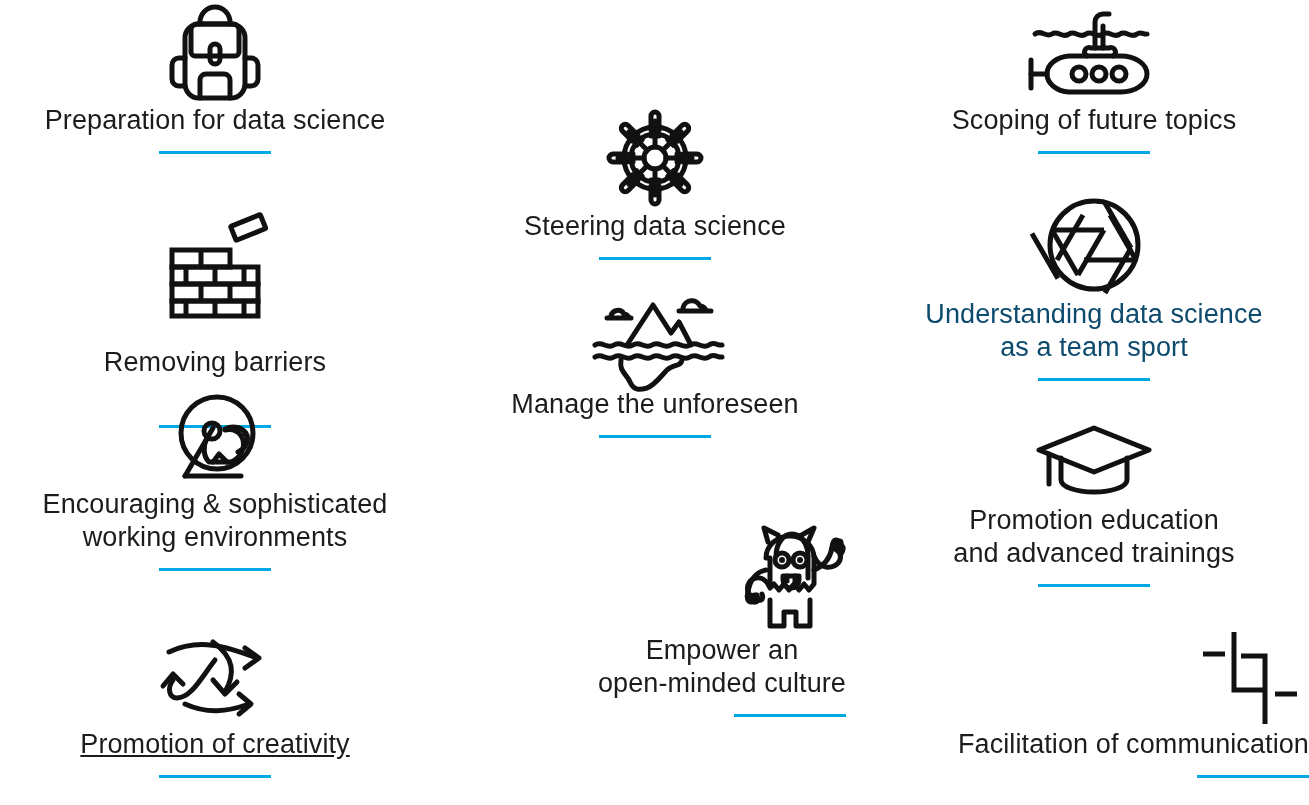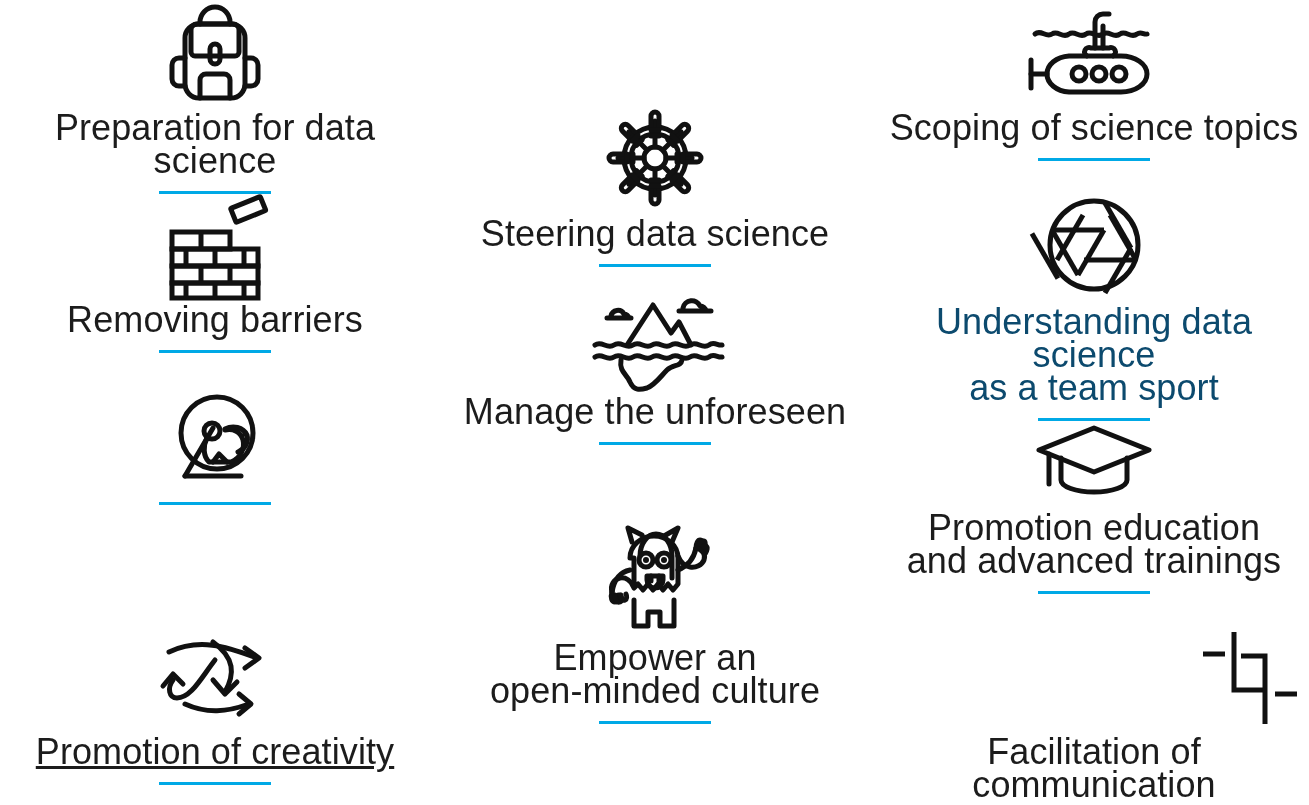--- a/index.html
+++ b/index.html
@@ -34,26 +34,25 @@
   .card-icon {
     display: block;
     line-height: 0;
   }
   .card-icon svg {
     display: block;
     overflow: visible;
   }
 
   .card-label {
-    font-size: 36px;
+    font-size: 27px;
     line-height: 33px;
     color: #1c1c1c;
     white-space: pre-line;
     letter-spacing: 0.1px;
-    margin-top: 7px;
   }
 
   .card-rule {
     width: 112px;
     height: 3px;
     background: #00a9e6;
     margin-top: 14px;
   }
 
   
@@ -90,21 +89,21 @@
         <rect class="ln" x="43" y="42" width="10" height="20" rx="5"></rect>
         <path class="ln" d="M18 56 h-6 a7 7 0 0 0 -7 7 v14 a7 7 0 0 0 7 7 h6"></path>
         <path class="ln" d="M78 56 h6 a7 7 0 0 1 7 7 v14 a7 7 0 0 1 -7 7 h-6"></path>
         <path class="ln" d="M33 96 v-18 a6 6 0 0 1 6 -6 h18 a6 6 0 0 1 6 6 v18"></path>
       </svg>
     </span>
     <div class="card-label" style="color: rgb(28, 28, 28);">Preparation for data science</div>
     <div class="card-rule" style="background: rgb(0, 169, 230);"></div>
   </div>
 
-  <div class="card" style="left:0px; top:196px; width:430px;">
+  <div class="card" style="left:0px; top:214px; width:430px;gap:32px;">
     <span class="card-icon">
       <svg width="110" height="100" viewBox="0 0 110 100">
         <g class="ln-sq" stroke-width="4">
 
           <rect x="72" y="6" width="32" height="15" rx="1" transform="rotate(-22 88 13)"></rect>
 
           <rect x="12" y="36" width="58" height="17"></rect>
           <path d="M41 36 v17"></path>
 
           <rect x="12" y="53" width="86" height="17"></rect>
@@ -130,20 +129,22 @@
         <path class="ln" d="M20 88 L48 40"></path>
         <path class="ln" d="M20 88 H76"></path>
 
         <circle class="ln" cx="47" cy="43" r="8"></circle>
         <path class="ln" d="M42 50 c-4 8 -4 18 2 24 h22 c10 -4 14 -14 12 -22 c-2 -8 -10 -12 -18 -10"></path>
         <path class="ln" d="M60 41 c8 -4 18 -2 22 6 c2 7 -2 14 -9 17"></path>
         <circle class="fill-dark" cx="80" cy="46" r="2.6"></circle>
         <path class="ln" d="M48 74 l6 -8 l8 8"></path>
       </svg>
     </span>
+    <div class="card-label" style="color: rgb(28, 28, 28);">Encouraging &amp; sophisticated
+working environments</div>
     <div class="card-rule" style="background: rgb(0, 169, 230);"></div>
   </div>
 
   <div class="card" style="left:0px; top:630px; width:430px;">
     <span class="card-icon">
       <svg width="120" height="98" viewBox="0 0 120 98">
         <g class="ln" stroke-width="4.5">
 
           <path d="M14 22 C44 8 70 16 102 28"></path>
           <path d="M90 18 L104 28 L90 38"></path>
@@ -232,21 +233,21 @@
           <path d="M8 69 c7 -5 12 5 19 0 c7 -5 12 5 19 0 c7 -5 12 5 19 0 c7 -5 12 5 19 0 c7 -5 12 5 19 0 c7 -5 12 5 19 0 c5 -4 9 1 13 0"></path>
 
           <path d="M34 72 c-2 12 6 14 9 22 c4 9 10 8 17 6 c8 -3 14 -12 20 -18 c6 -6 14 -3 15 -10"></path>
         </g>
       </svg>
     </span>
     <div class="card-label" style="color: rgb(28, 28, 28);">Manage the unforeseen</div>
     <div class="card-rule" style="background: rgb(0, 169, 230);"></div>
   </div>
 
-  <div class="card" style="left:440px; top:518px; width:430px;">
+  <div class="card" style="left:416px; top:518px; width:430px;align-items:flex-end;">
     <span class="card-icon">
       <svg width="110" height="116" viewBox="0 0 110 116">
         <g class="ln" stroke-width="4">
 
           <path d="M32 24 L28 10 L42 17"></path>
           <path d="M72 24 L78 10 L64 18"></path>
 
           <path d="M30 40 a24 22 0 0 1 48 0 v26
                    l-5 6 l-5 -6 l-5 6 l-5 -6 l-5 6 l-5 -6 l-5 6 l-5 -6
                    l-4 4 V40 z"></path>
@@ -298,21 +299,21 @@
 
           <path d="M26 74 H10"></path>
           <path d="M10 60 V88"></path>
 
           <circle cx="58" cy="74" r="7"></circle>
           <circle cx="78" cy="74" r="7"></circle>
           <circle cx="98" cy="74" r="7"></circle>
         </g>
       </svg>
     </span>
-    <div class="card-label" style="color: rgb(28, 28, 28);">Scoping of science topics</div>
+    <div class="card-label" style="color: rgb(28, 28, 28);">Scoping of future topics</div>
     <div class="card-rule" style="background: rgb(0, 169, 230);"></div>
   </div>
 
   <div class="card" style="left:879px; top:192px; width:430px;">
     <span class="card-icon">
       <svg width="106" height="106" viewBox="0 0 106 106">
         <g class="ln-sq" stroke-width="4.5" stroke-linejoin="round">
           <circle cx="53" cy="53" r="44"></circle>
           <path d="M64 11 L90 56"></path>
           <path d="M90 56 L64 101"></path>

